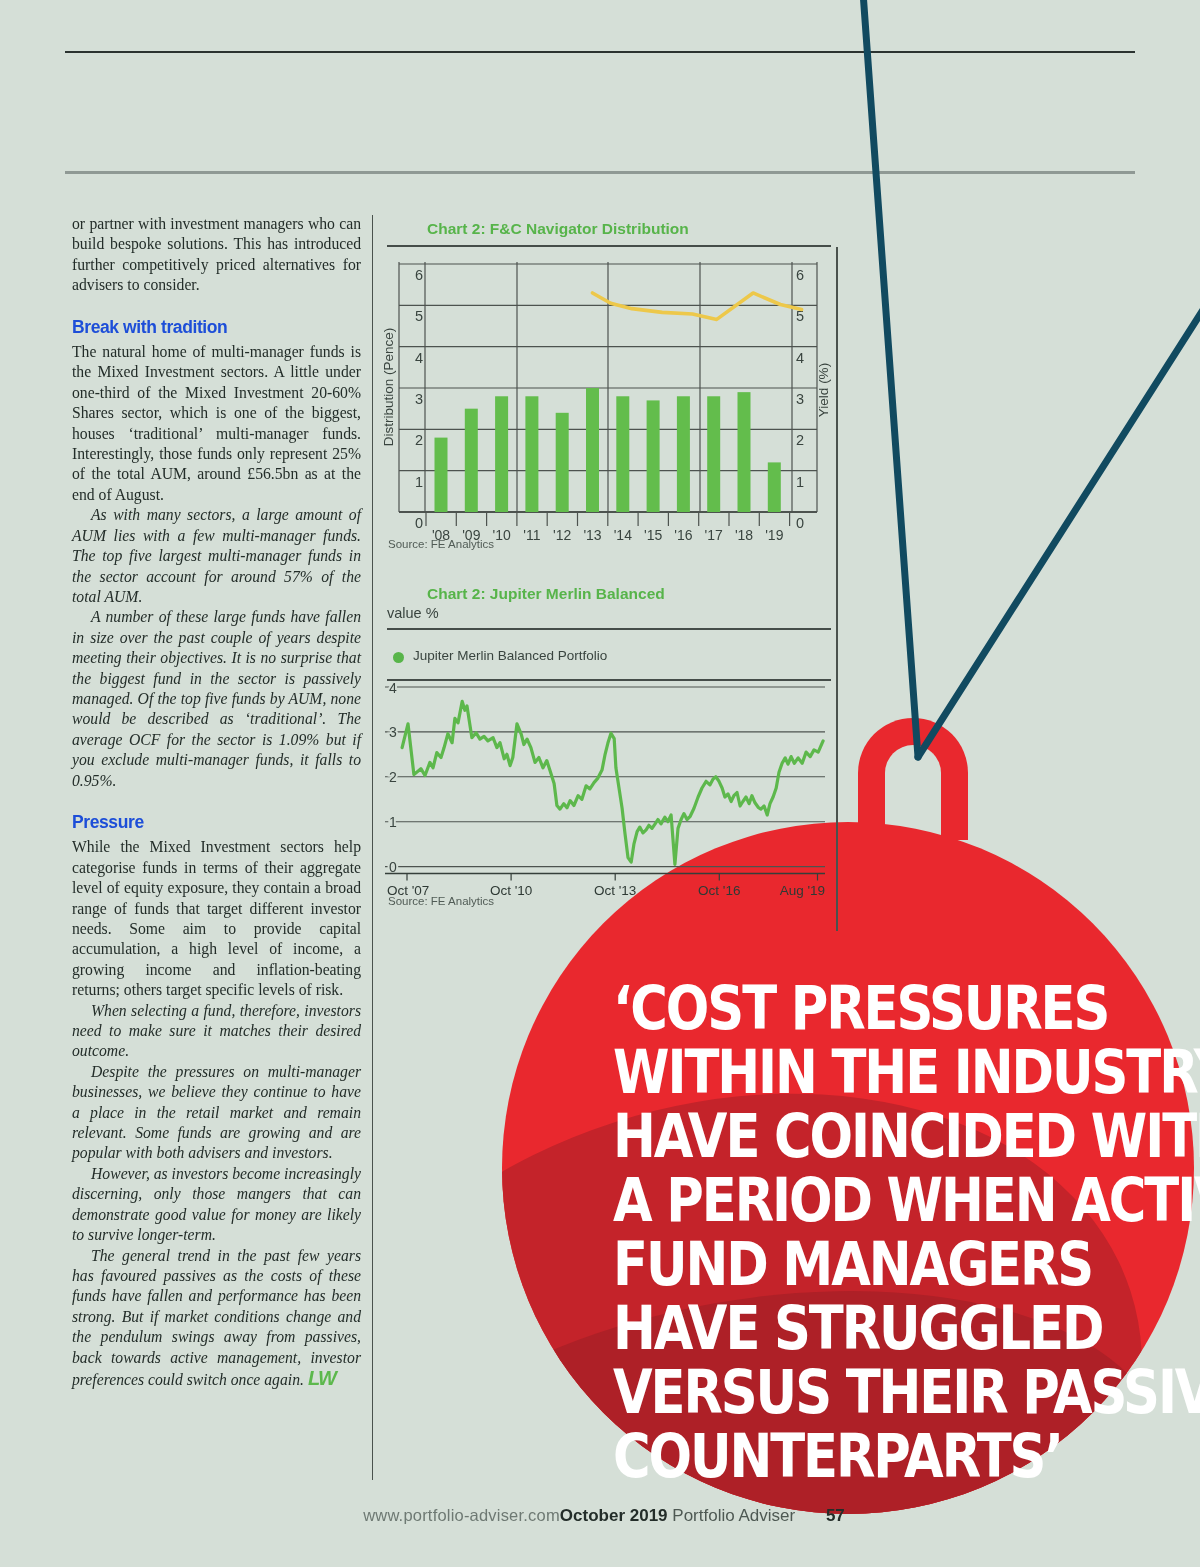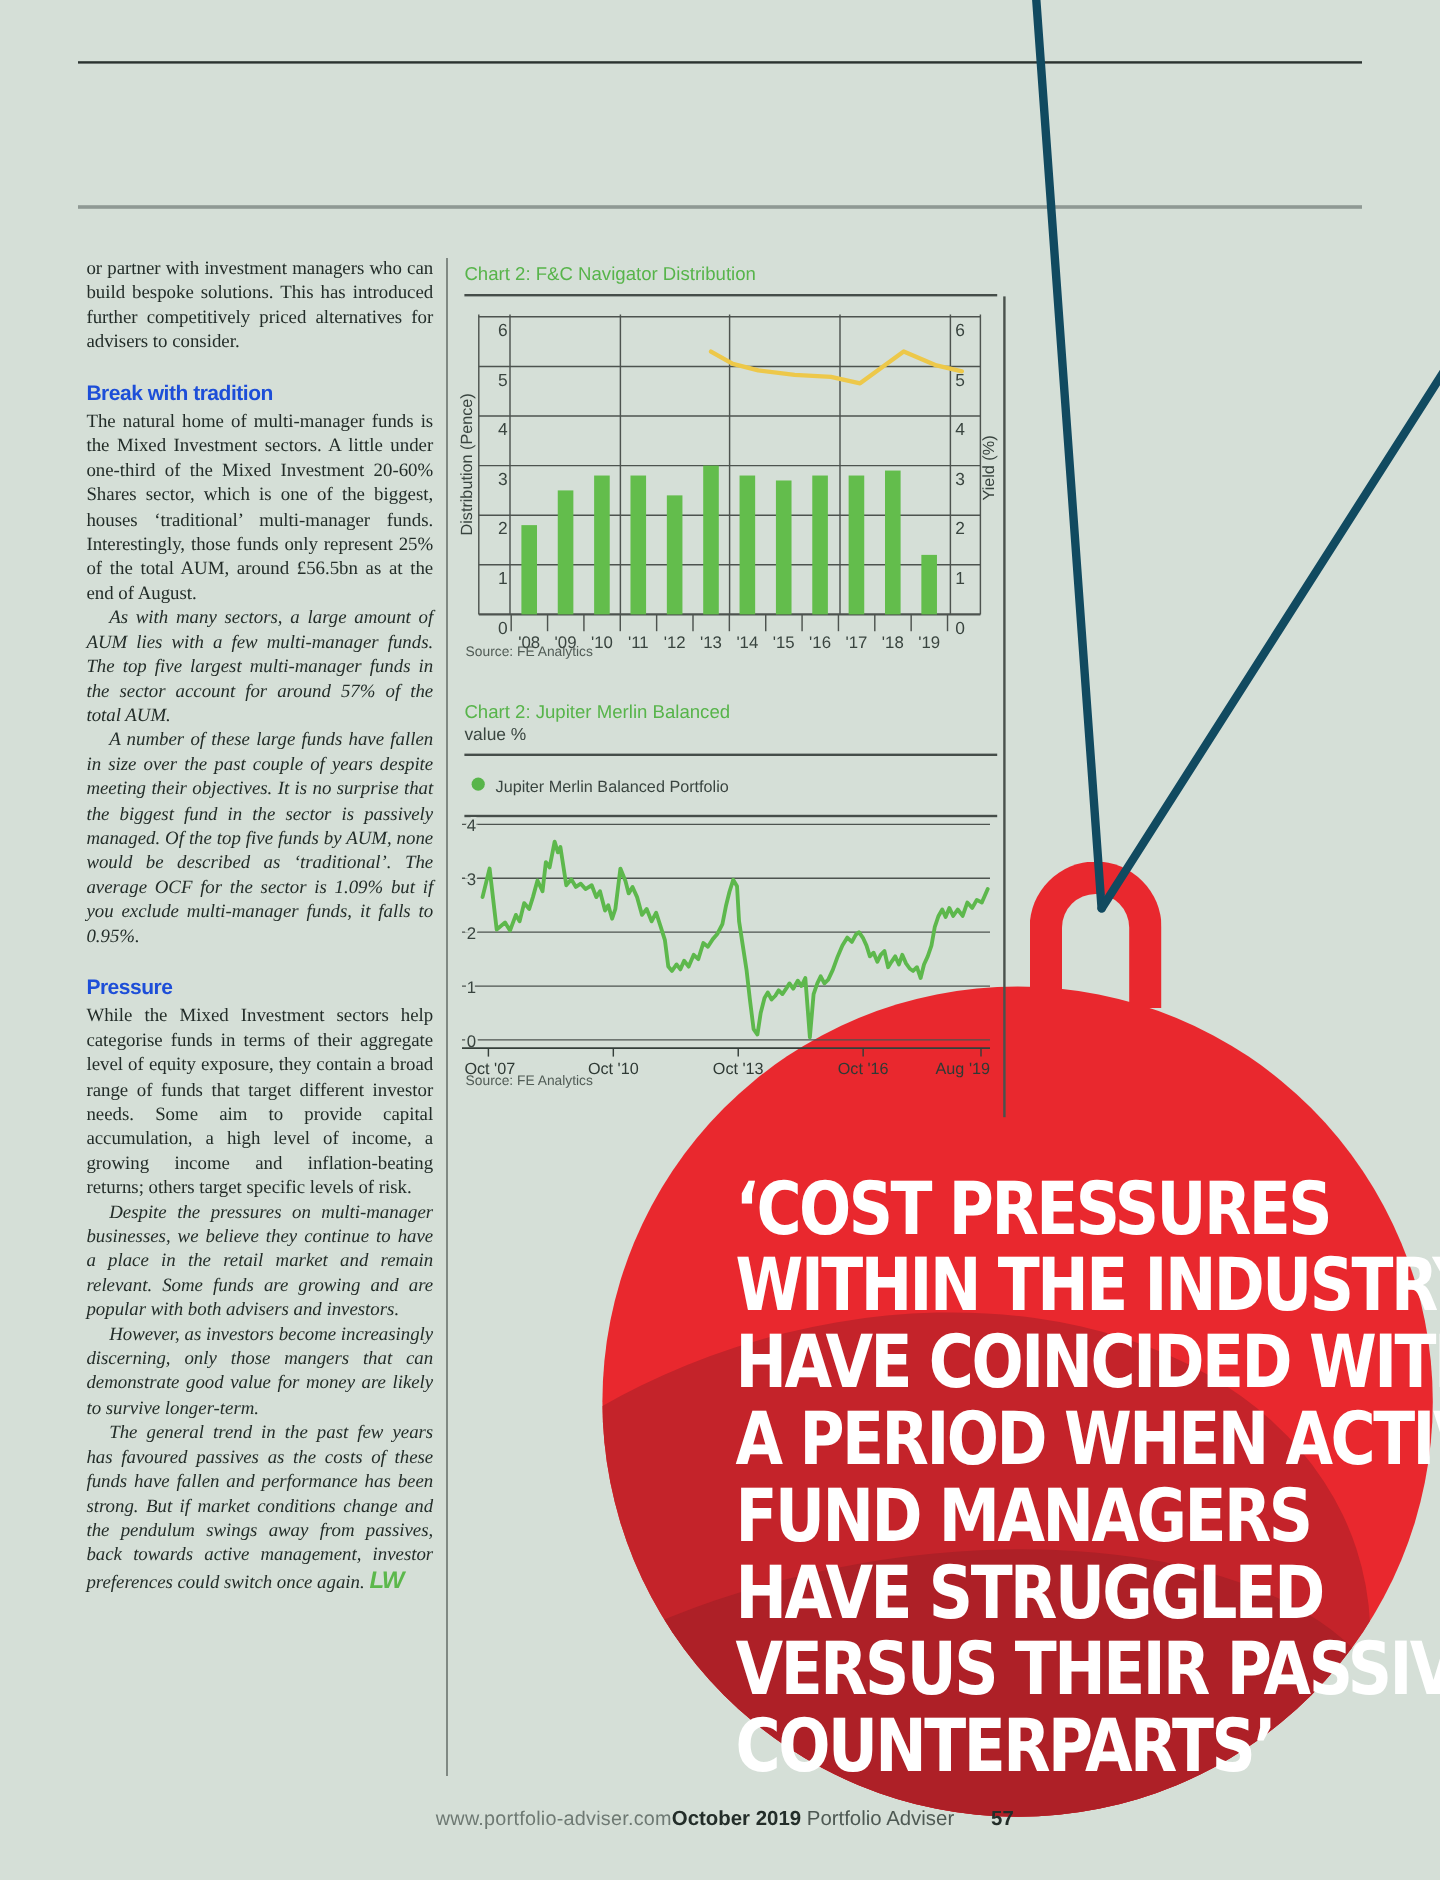--- a/index.html
+++ b/index.html
@@ -14,27 +14,27 @@
   
   #article{left:72px;top:214px;width:289px;z-index:2;font-size:15.7px;line-height:20.4px;
            text-align:justify;}
   #article p{margin:0;}
   #article p.ind{text-indent:19px;font-style:italic;}
   #article h3{font-family:"Liberation Sans",sans-serif;font-size:17.5px;letter-spacing:-0.4px;
               color:#1d4ed8;margin:21px 0 5px 0;}
   .lw-tag{font-family:"Liberation Sans",sans-serif;font-weight:bold;color:#5cb84c;
           font-size:20px;letter-spacing:-1px;padding-left:4px;}
   
-  .chart-title{font-family:"Liberation Sans",sans-serif;font-weight:normal;font-size:15.5px;
-               color:#57b44a;z-index:4;}
+  .chart-title{font-family:"Liberation Sans",sans-serif;font-weight:bold;font-size:15.5px;
+               color:#57b44a;z-index:4;margin-left:40px;}
   .chart-sub{font-family:"Liberation Sans",sans-serif;font-size:14.5px;color:#39443f;z-index:4;}
   .hrule{background:#454d49;z-index:4;}
   .src{font-family:"Liberation Sans",sans-serif;font-size:11.5px;color:#515c56;z-index:4;}
   svg.plot{z-index:4;overflow:visible;}
-  #legend{left:393px;top:648px;z-index:4;display:flex;align-items:flex-start;gap:9px;
+  #legend{left:393px;top:648px;z-index:4;display:flex;align-items:flex-end;gap:9px;
           font-family:"Liberation Sans",sans-serif;font-size:13.5px;color:#39443f;}
   #legend .dot{width:11px;height:11px;border-radius:50%;background:#58b54a;display:inline-block;}
   
   #bauble-circle{left:502px;top:822px;width:692px;height:692px;border-radius:50%;
                  background:#e9282e;overflow:hidden;z-index:1;}
   .shadow1{position:absolute;left:-230px;top:285px;width:880px;height:640px;border-radius:50%;
            background:#c4232a;transform:rotate(-18deg);}
   .shadow2{position:absolute;left:-170px;top:478px;width:840px;height:430px;border-radius:50%;
            background:#ae2027;transform:rotate(-10deg);}
   #bauble-ring{left:858px;top:718px;width:110px;height:122px;border:27px solid #e9282e;
@@ -62,20 +62,21 @@
   <div class="abs" id="chart-col-rule"></div>
 
   <div class="abs" id="article">
       <p>or partner with investment managers who can build bespoke solutions. This has introduced further competitively priced alternatives for advisers to consider.</p>
       <h3>Break with tradition</h3>
       <p>The natural home of multi-manager funds is the Mixed Investment sectors. A little under one-third of the Mixed Investment 20-60% Shares sector, which is one of the biggest, houses ‘traditional’ multi-manager funds. Interestingly, those funds only represent 25% of the total AUM, around £56.5bn as at the end of August.</p>
       <p class="ind">As with many sectors, a large amount of AUM lies with a few multi-manager funds. The top five largest multi-manager funds in the sector account for around 57% of the total AUM.</p>
       <p class="ind">A number of these large funds have fallen in size over the past couple of years despite meeting their objectives. It is no surprise that the biggest fund in the sector is passively managed. Of the top five funds by AUM, none would be described as ‘traditional’. The average OCF for the sector is 1.09% but if you exclude multi-manager funds, it falls to 0.95%.</p>
       <h3>Pressure</h3>
       <p>While the Mixed Investment sectors help categorise funds in terms of their aggregate level of equity exposure, they contain a broad range of funds that target different investor needs. Some aim to provide capital accumulation, a high level of income, a growing income and inflation-beating returns; others target specific levels of risk.</p>
+      <p class="ind">When selecting a fund, therefore, investors need to make sure it matches their desired outcome.</p>
       <p class="ind">Despite the pressures on multi-manager businesses, we believe they continue to have a place in the retail market and remain relevant. Some funds are growing and are popular with both advisers and investors.</p>
       <p class="ind">However, as investors become increasingly discerning, only those mangers that can demonstrate good value for money are likely to survive longer-term.</p>
       <p class="ind">The general trend in the past few years has favoured passives as the costs of these funds have fallen and performance has been strong. But if market conditions change and the pendulum swings away from passives, back towards active management, investor preferences could switch once again.<span class="lw-tag">LW</span></p>
     </div>
 
   <div class="abs" id="bauble-circle">
     <div class="shadow1"></div>
     <div class="shadow2"></div>
   </div>
   <div class="abs" id="bauble-ring"></div>

